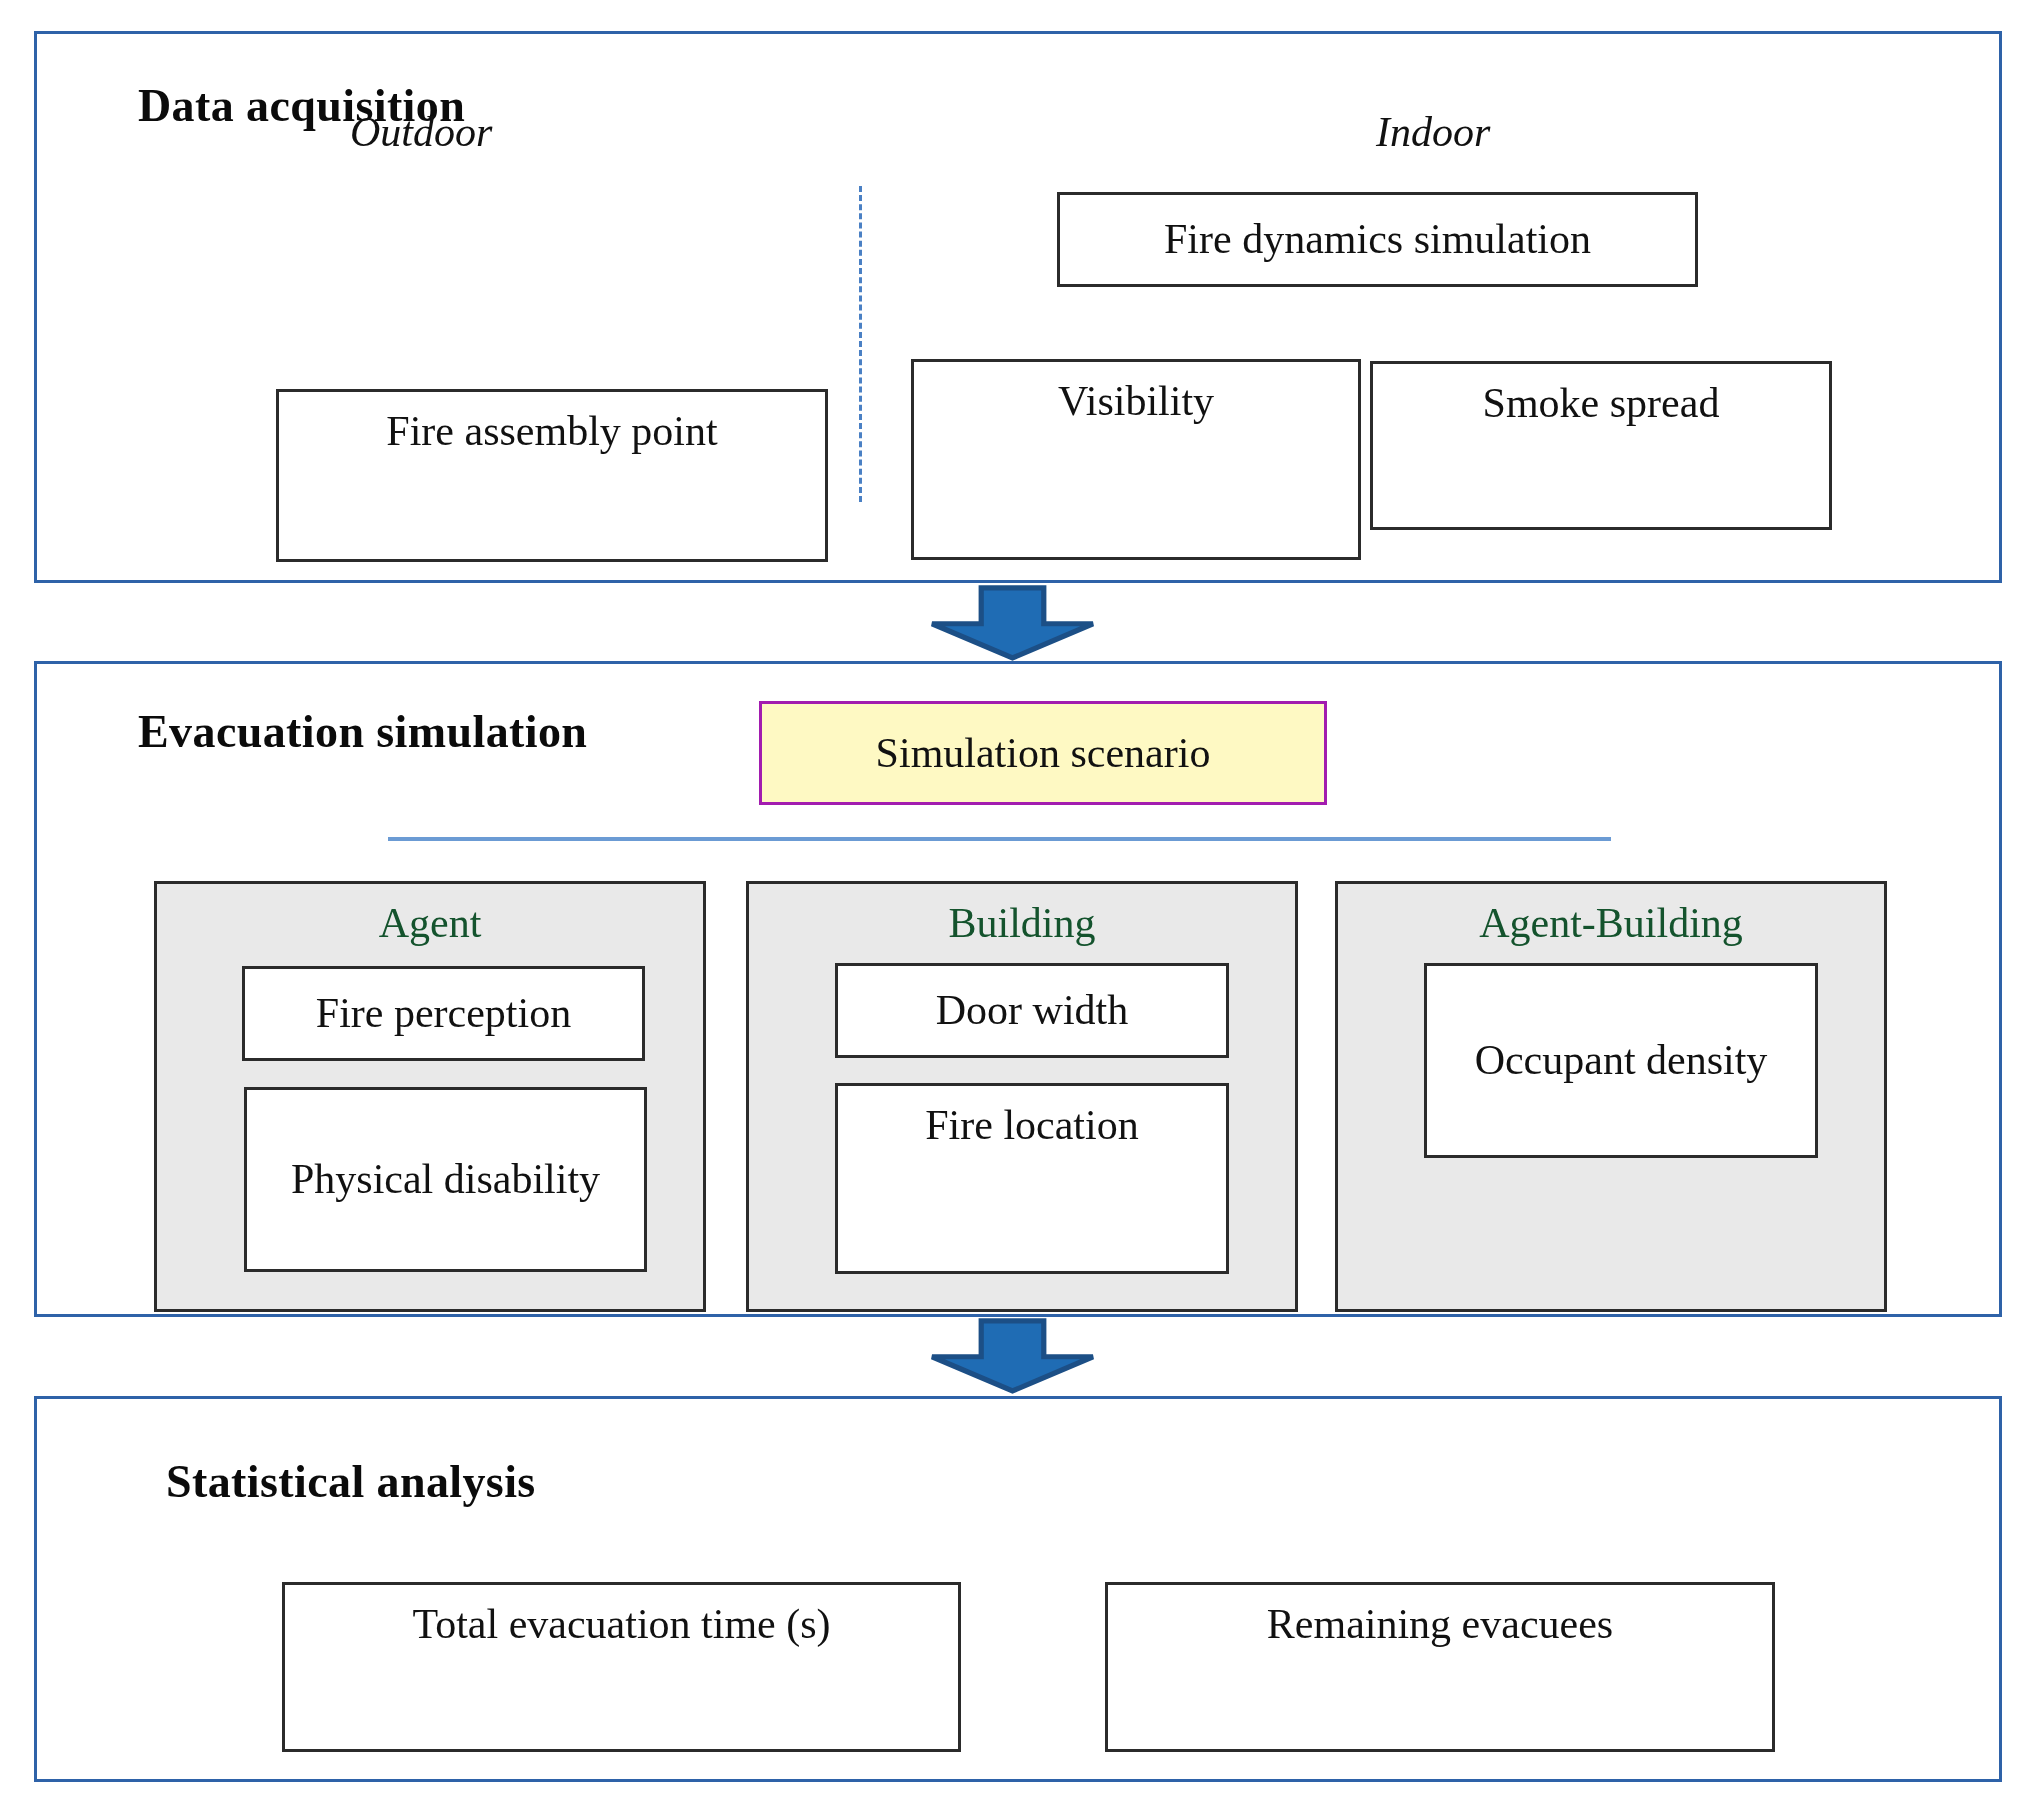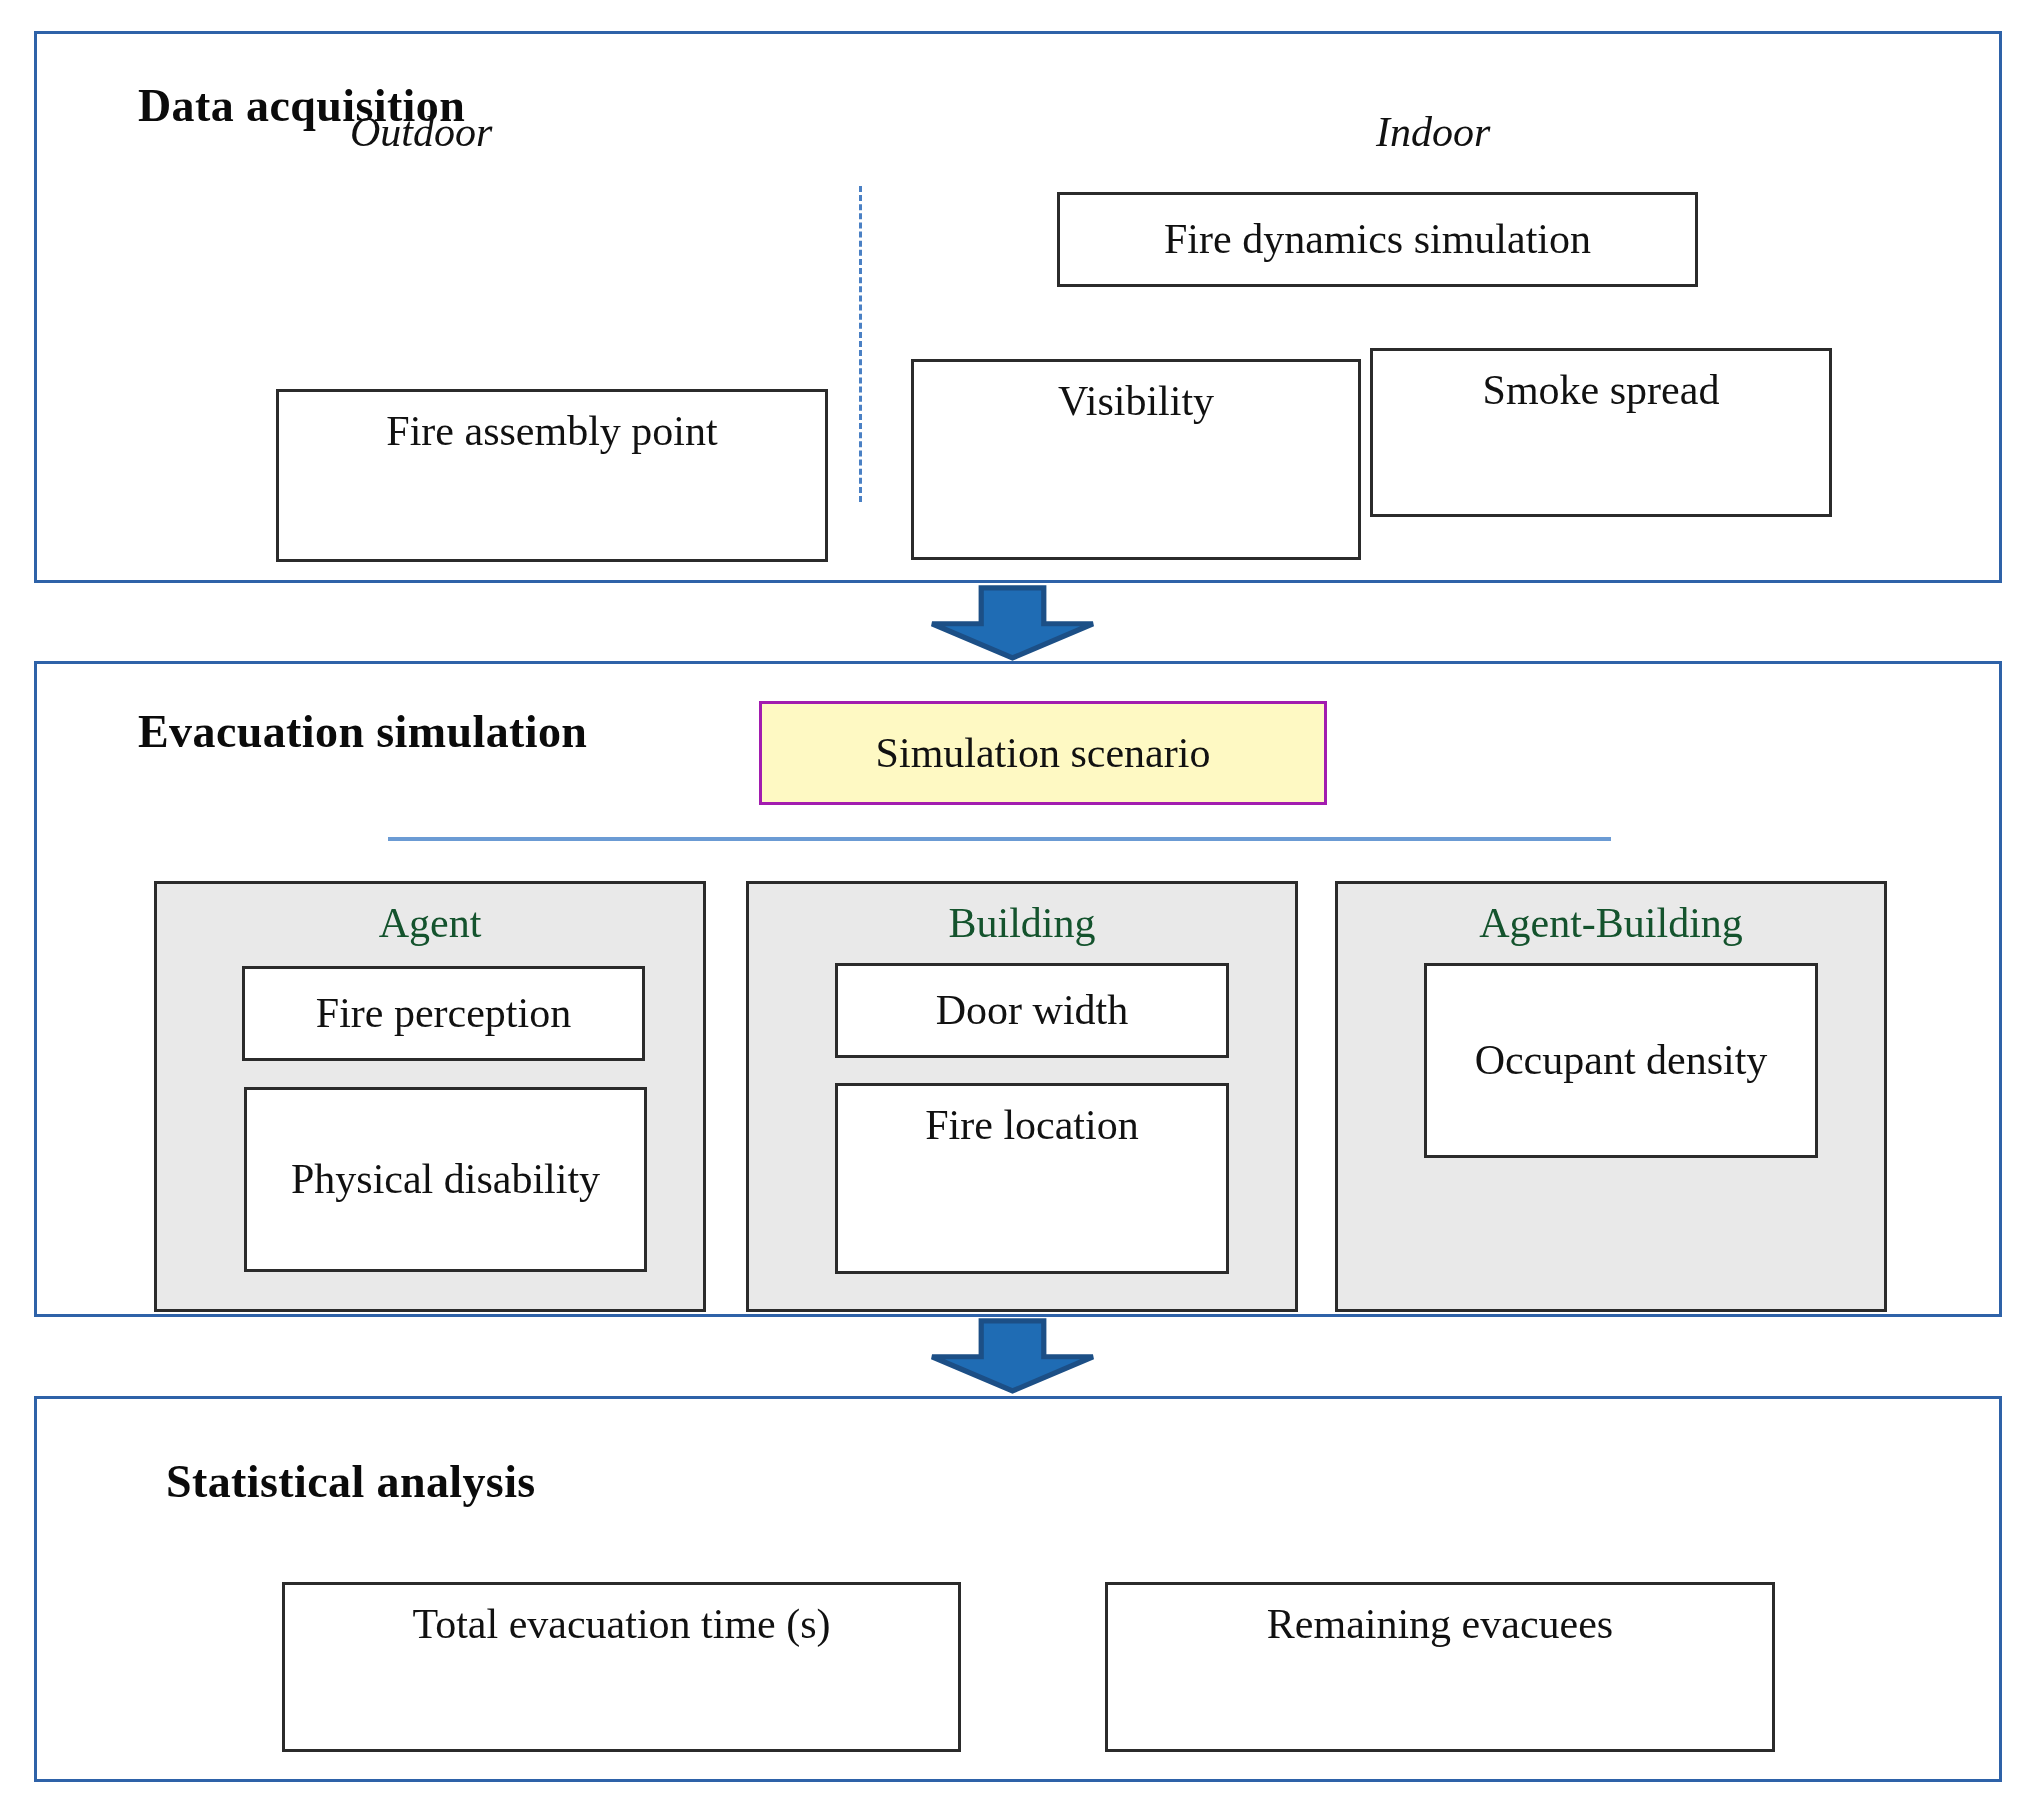--- a/index.html
+++ b/index.html
@@ -137,21 +137,21 @@
   </div>
 
   <div class="wbox center" style="left:1057px; top:192px; width:641px; height:95px;">
     <span class="lbl">Fire dynamics simulation</span>
   </div>
 
   <div class="wbox top" style="left:911px; top:359px; width:450px; height:201px;">
     <span class="lbl">Visibility</span>
   </div>
 
-  <div class="wbox top" style="left:1370px; top:348px; width:462px; height:169px;">
+  <div class="wbox top" style="left:1370px; top:361px; width:462px; height:169px;">
     <span class="lbl">Smoke spread</span>
   </div>
 
   <div class="arrow-down" id="arrow-1">
     <svg width="179" height="76" viewBox="0 0 240 102">
       <polygon points="78,4 162,4 162,52 228,52 120,98 12,52 78,52" fill="#1f6cb4" stroke="#1c4f86" stroke-width="7" stroke-linejoin="miter"></polygon>
     </svg>
   </div>
 
   <div class="section" id="section-evacuation">

